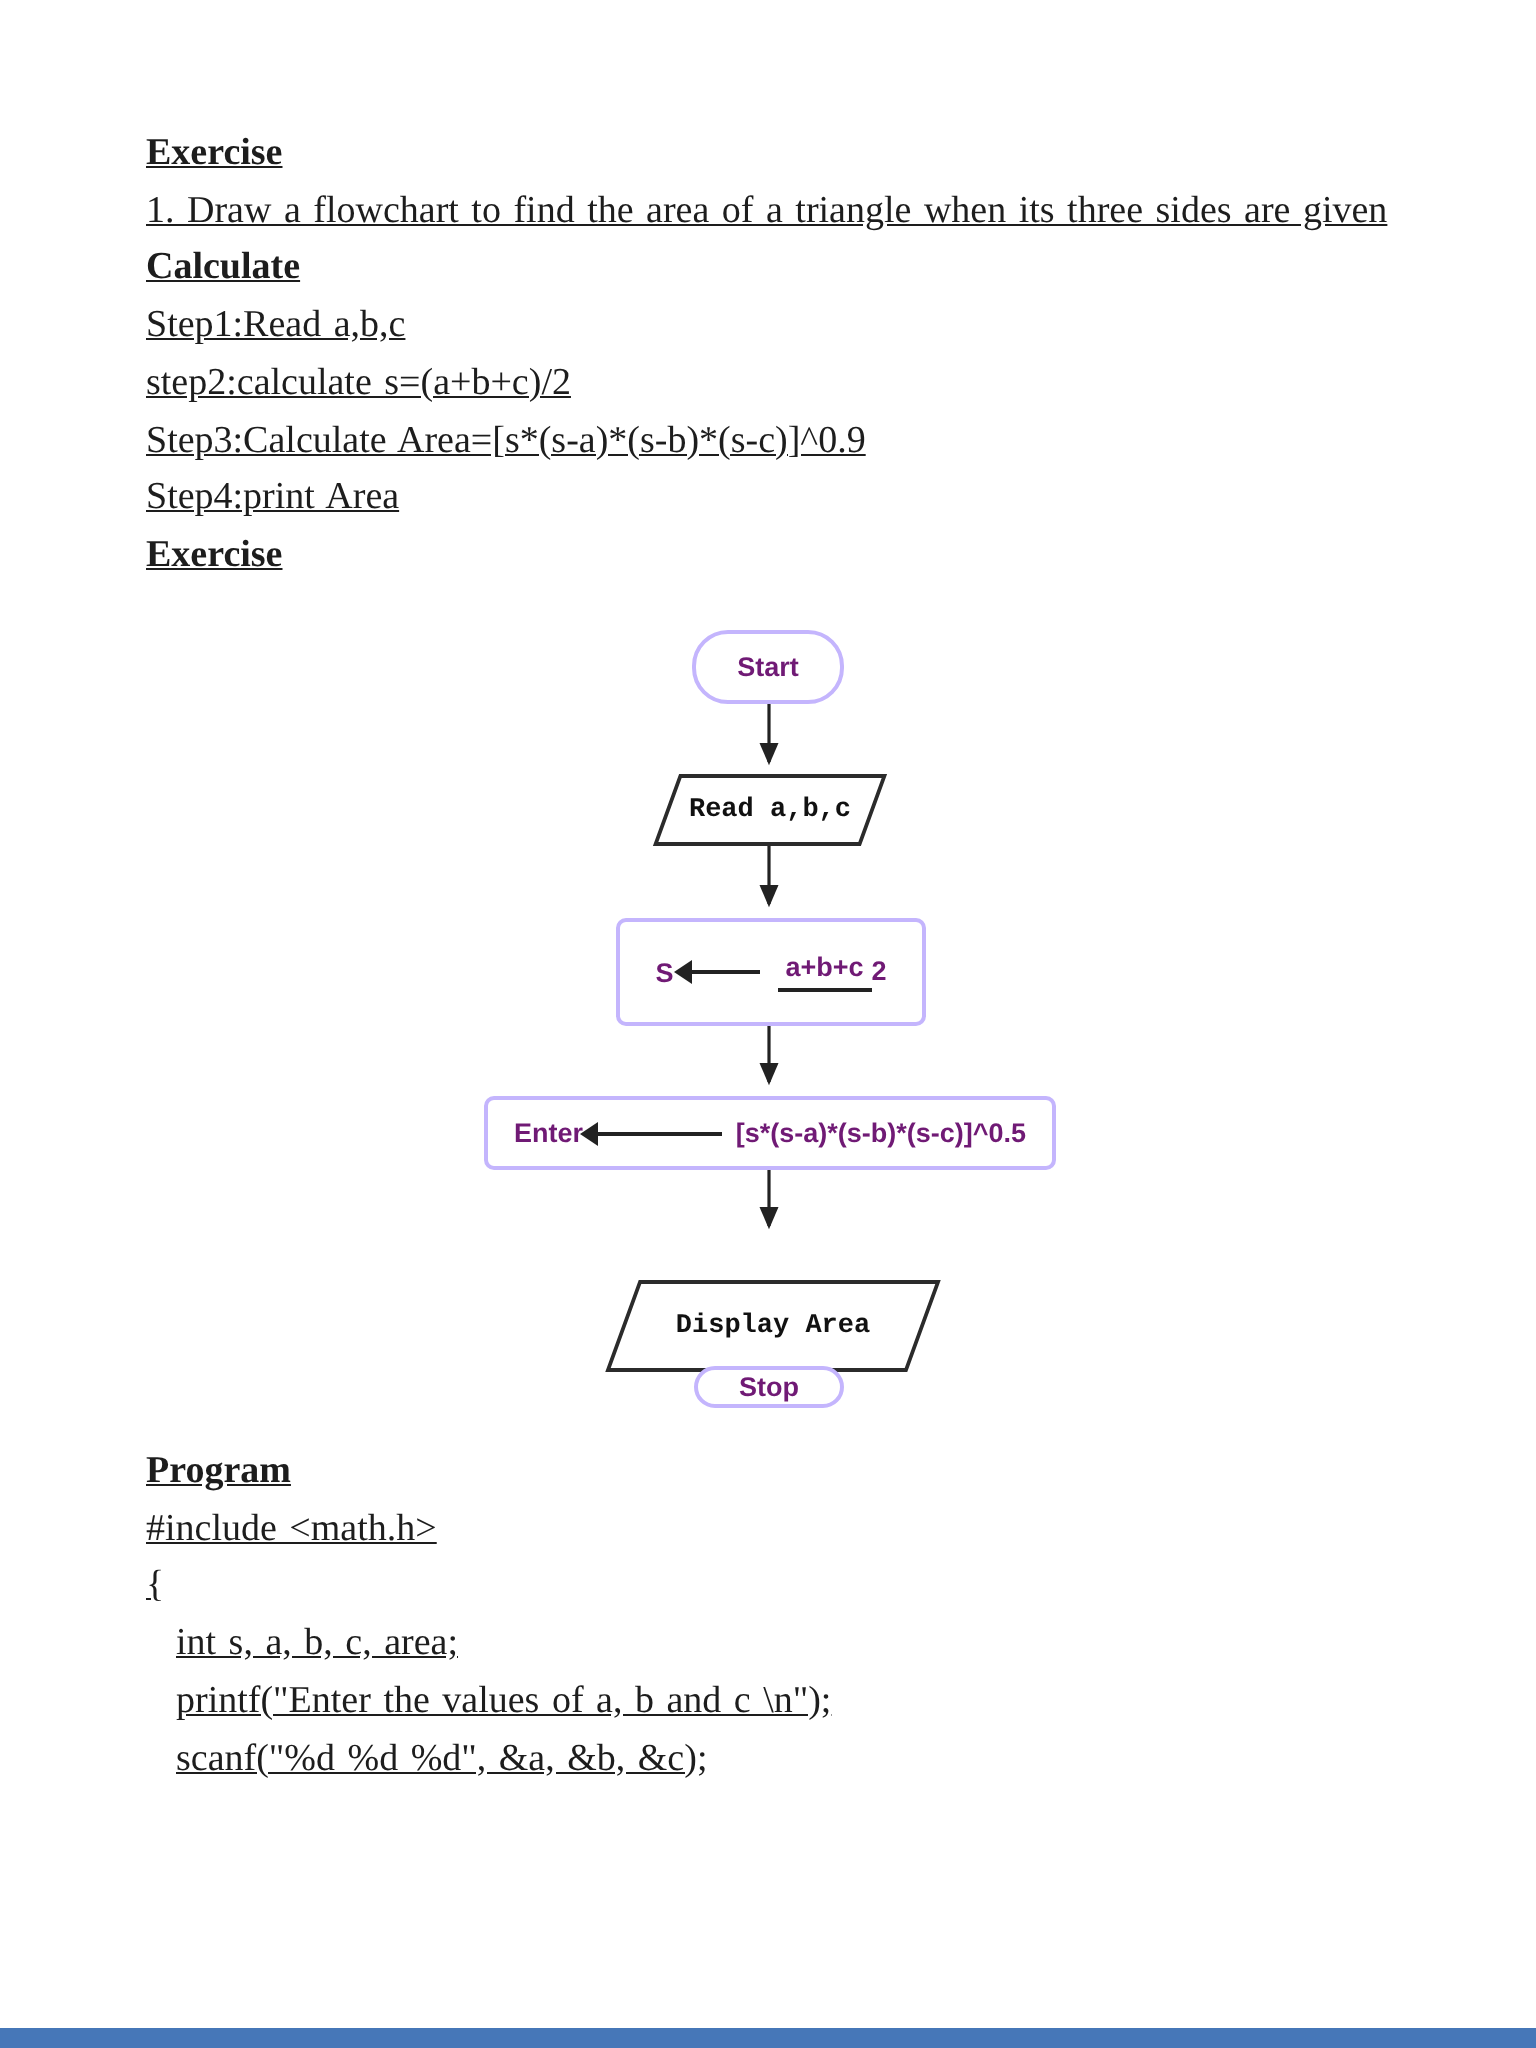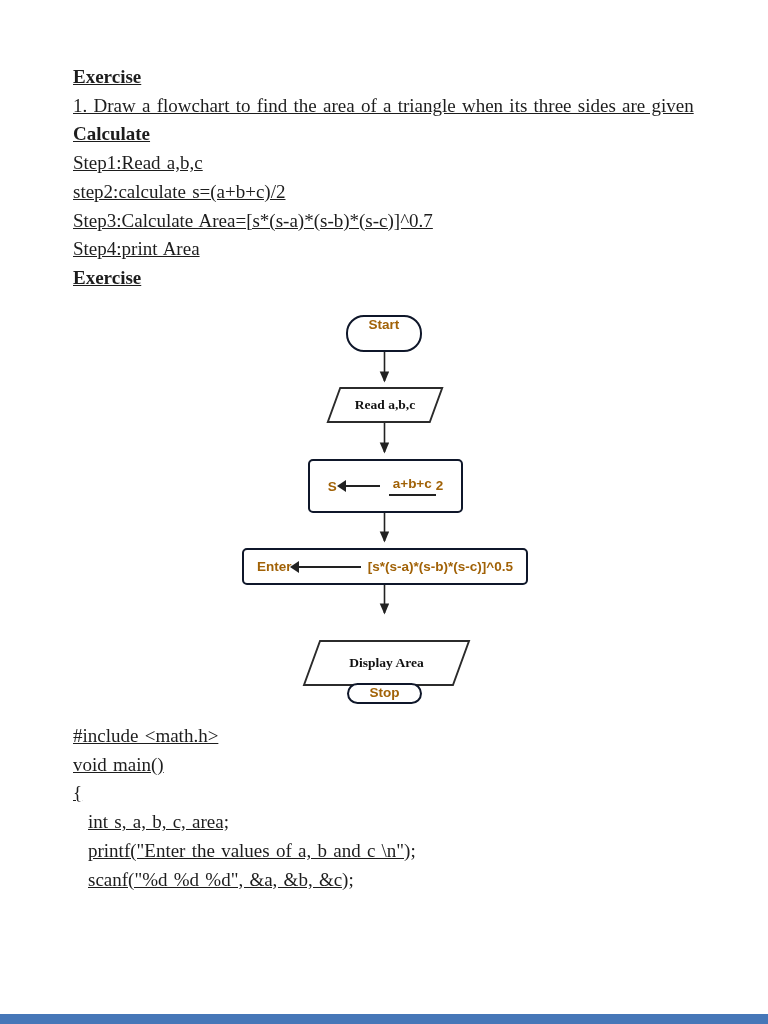--- a/index.html
+++ b/index.html
@@ -14,37 +14,37 @@
   .textblock { position: absolute; left: 73px; font-size: 19px; word-spacing: 1.5px; text-decoration: underline; }
   .textblock .line { line-height: 28.7px; white-space: pre; }
   .heading { font-weight: bold; word-spacing: 0; }
   #top-text { top: 63px; }
   #program-text { top: 722px; }
   .indent { padding-left: 15px; }
 
   
   .fc-node {
     position: absolute; box-sizing: border-box;
-    border: 2px solid #0f172a; background: #fff;
-    display: flex; justify-content: center;
+    border: 2px solid #c4b5fd; background: #fff;
+    display: flex; align-items: center; justify-content: center;
     font-family: "Liberation Sans", sans-serif;
-    font-weight: bold; font-size: 13.5px; color: #a16207;
+    font-weight: bold; font-size: 13.5px; color: #701a75;
   }
   .stadium { border-radius: 18px; }
   .rect { border-radius: 5px; }
   .fc-wrap { position: absolute; }
   .para-bg {
     position: absolute; left: 0; top: 0; right: 0; bottom: 0;
     box-sizing: border-box; border: 2px solid #2b2b2b; background: #fff;
     transform: skewX(-20deg);
   }
   .para-label {
     position: absolute; left: 0; top: 0; right: 0; bottom: 0;
     display: flex; align-items: center; justify-content: center;
-    font-family: Liberation Serif, serif;
+    font-family: Liberation Mono, monospace;
     font-weight: bold; font-size: 13.5px; color: #111;
   }
   .harrow { position: relative; height: 2px; background: #222; flex: 0 0 auto; }
   .harrow::before {
     content: ""; position: absolute; left: -9px; top: -5px;
     width: 0; height: 0;
     border: 6px solid transparent; border-right: 9px solid #222;
     border-left: 0;
   }
   .w34 { width: 34px; }
@@ -63,21 +63,21 @@
 </style>
 </head>
 <body>
 
 <div id="top-text" class="textblock">
   <div class="line heading">Exercise</div>
   <div class="line">1. Draw a flowchart to find the area of a triangle when its three sides are given</div>
   <div class="line heading">Calculate</div>
   <div class="line">Step1:Read a,b,c</div>
   <div class="line">step2:calculate s=(a+b+c)/2</div>
-  <div class="line">Step3:Calculate Area=[s*(s-a)*(s-b)*(s-c)]^0.7</div>
+  <div class="line">Step3:Calculate Area=[s*(s-a)*(s-b)*(s-c)]^0.9</div>
   <div class="line">Step4:print Area</div>
   <div class="line heading">Exercise</div>
 </div>
 
 <div>
 
   <svg class="arrows" width="768" height="1024">
     <defs>
       <marker id="ah" markerWidth="8" markerHeight="8" refX="6" refY="3" orient="auto">
         <path d="M0,0 L7,3 L0,6 Z" fill="#222"></path>
@@ -127,21 +127,21 @@
     </div>
   </div>
 
   <div class="fc-node stadium" style="left:347px; top:683px; width:75px; height:21px;">
     <span>Stop</span>
   </div>
 
 </div>
 
 <div id="program-text" class="textblock">
+  <div class="line heading">Program</div>
   <div class="line">#include &lt;math.h&gt;</div>
-  <div class="line">void main()</div>
   <div class="line">{</div>
   <div class="line indent">int s, a, b, c, area;</div>
   <div class="line indent">printf("Enter the values of a, b and c \n");</div>
   <div class="line indent">scanf("%d %d %d", &amp;a, &amp;b, &amp;c);</div>
 </div>
 
 <div class="bottom-bar" style="background: rgb(70, 119, 184);"></div>
 
 </body></html>

